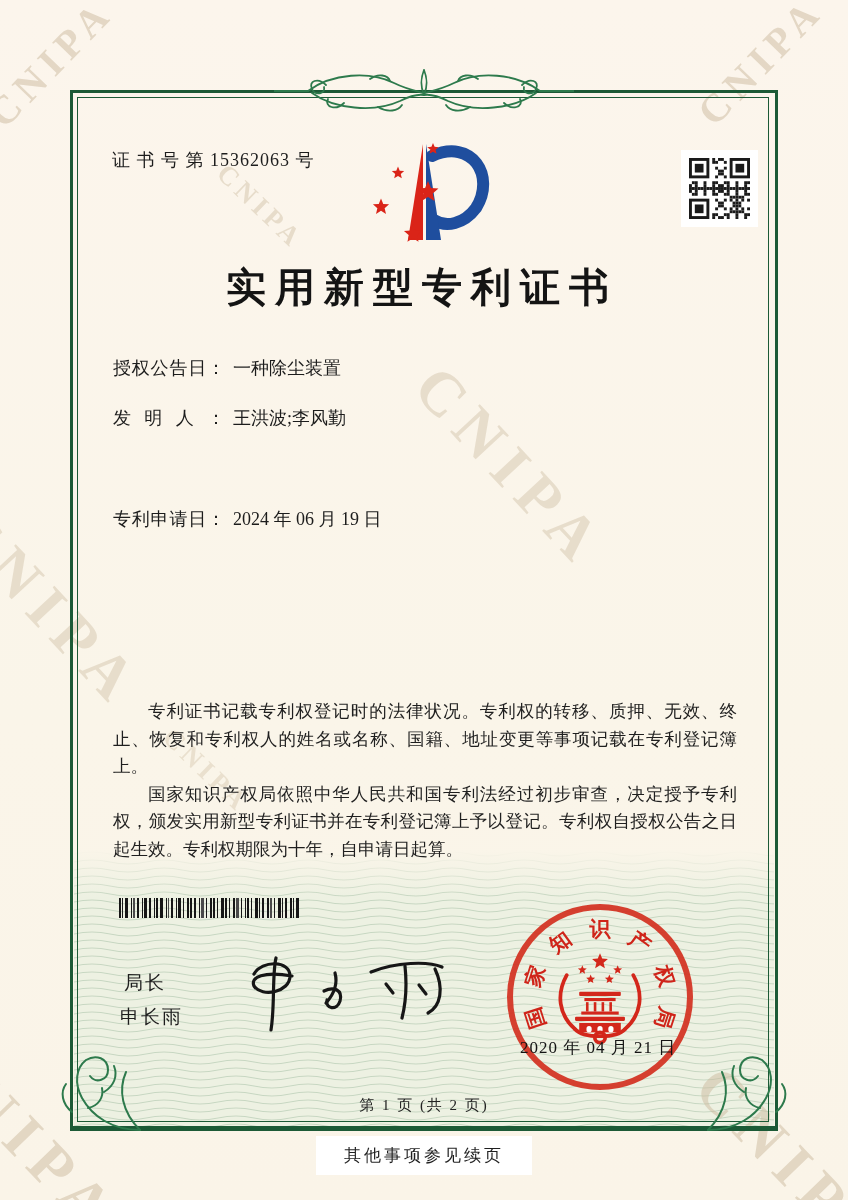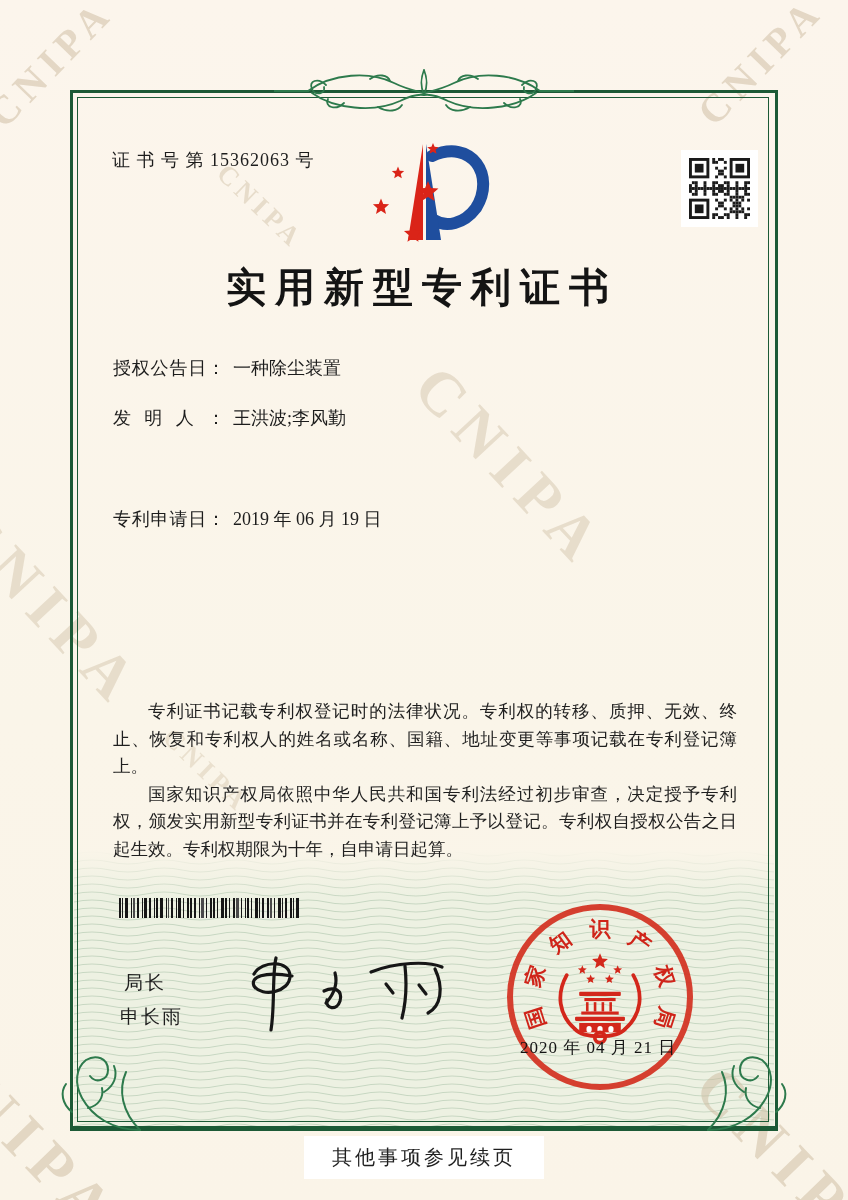--- a/index.html
+++ b/index.html
@@ -48,21 +48,21 @@
   .seal{position:absolute; left:507px; top:904px; width:186px; height:186px; z-index:4;
     border:6px solid rgba(210,48,31,.92); border-radius:50%; box-sizing:border-box;}
   .seal .arc-char{position:absolute; left:50%; top:50%; font-size:21px; font-weight:bold;
     color:#cf2419; font-family:"Liberation Serif","DejaVu Serif",serif;}
   .seal-emblem{position:absolute; left:35px; top:36px;}
   .seal-date{position:absolute; left:512px; top:1036px; width:172px; text-align:center; z-index:5;
     font-size:17px; color:#141414; letter-spacing:1px;}
   .page-num{position:absolute; left:70px; top:1096px; width:708px; text-align:center; z-index:4;
     font-size:15px; color:#222; letter-spacing:2px;}
   .continuation{position:absolute; left:0; top:1136px; width:848px; text-align:center; z-index:4;}
-  .continuation span{display:inline-block; background:#ffffff; padding:8px 28px; font-size:20px;
+  .continuation span{display:inline-block; background:#ffffff; padding:8px 28px; font-size:17px;
     letter-spacing:3px; color:#1f1f1f;}
 </style>
 </head>
 <body>
 
 <div class="page">
 
   <div class="wm" style="left:-22px;top:104px;font-size:40px;transform:rotate(-46deg);">CNIPA</div>
   <div class="wm" style="left:688px;top:102px;font-size:40px;transform:rotate(-46deg);">CNIPA</div>
   <div class="wm" style="left:232px;top:158px;font-size:27px;transform:rotate(44deg);color:rgba(203,186,158,.42);">CNIPA</div>
@@ -287,21 +287,21 @@
 
   <div class="title">实用新型专利证书</div>
 
   <div class="row" style="top:356px">
     <span class="f-label">授权公告日</span><span class="f-value">一种除尘装置</span>
   </div>
   <div class="row" style="top:406px">
     <span class="f-label">发明人</span><span class="f-value">王洪波;李风勤</span>
   </div>
   <div class="row" style="top:507px">
-    <span class="f-label">专利申请日</span><span class="f-value">2019 年 06 月 19 日</span>
+    <span class="f-label">专利申请日</span><span class="f-value">2024 年 06 月 19 日</span>
   </div>
 
   <div class="paras">
     <p>专利证书记载专利权登记时的法律状况。专利权的转移、质押、无效、终止、恢复和专利权人的姓名或名称、国籍、地址变更等事项记载在专利登记簿上。</p>
     <p>国家知识产权局依照中华人民共和国专利法经过初步审查，决定授予专利权，颁发实用新型专利证书并在专利登记簿上予以登记。专利权自授权公告之日起生效。专利权期限为十年，自申请日起算。</p>
   </div>
 
   <div class="barcode" id="barcode">
       <span style="width: 2px; margin-right: 1px; background: rgb(22, 22, 22); flex: 0 0 auto;"></span>
       <span style="width: 1px; margin-right: 2px; background: rgb(22, 22, 22); flex: 0 0 auto;"></span>
@@ -404,17 +404,18 @@
   <span class="arc-char" style="transform: translate(-50%, -50%) rotate(-108deg) translateY(-68px);">国</span>
       <span class="arc-char" style="transform: translate(-50%, -50%) rotate(-72deg) translateY(-68px);">家</span>
       <span class="arc-char" style="transform: translate(-50%, -50%) rotate(-36deg) translateY(-68px);">知</span>
       <span class="arc-char" style="transform: translate(-50%, -50%) rotate(0deg) translateY(-68px);">识</span>
       <span class="arc-char" style="transform: translate(-50%, -50%) rotate(36deg) translateY(-68px);">产</span>
       <span class="arc-char" style="transform: translate(-50%, -50%) rotate(72deg) translateY(-68px);">权</span>
       <span class="arc-char" style="transform: translate(-50%, -50%) rotate(108deg) translateY(-68px);">局</span>
     </div>
   <div class="seal-date">2020 年 04 月 21 日</div>
 
+  <div class="page-num">第 1 页 (共 2 页)</div>
   <div class="continuation">
     <span>其他事项参见续页</span>
   </div>
 
 </div>
 
 </body></html>

